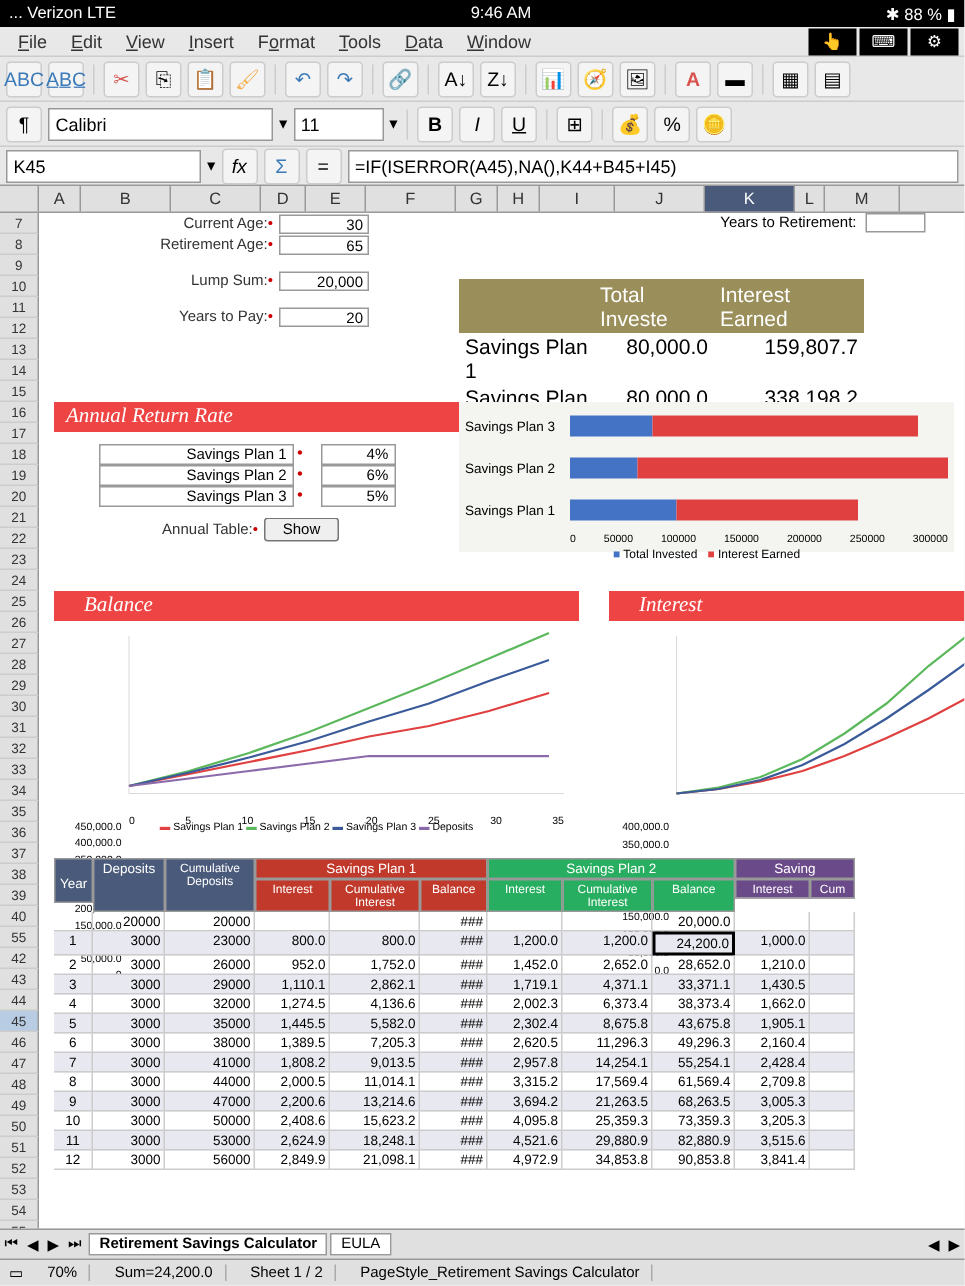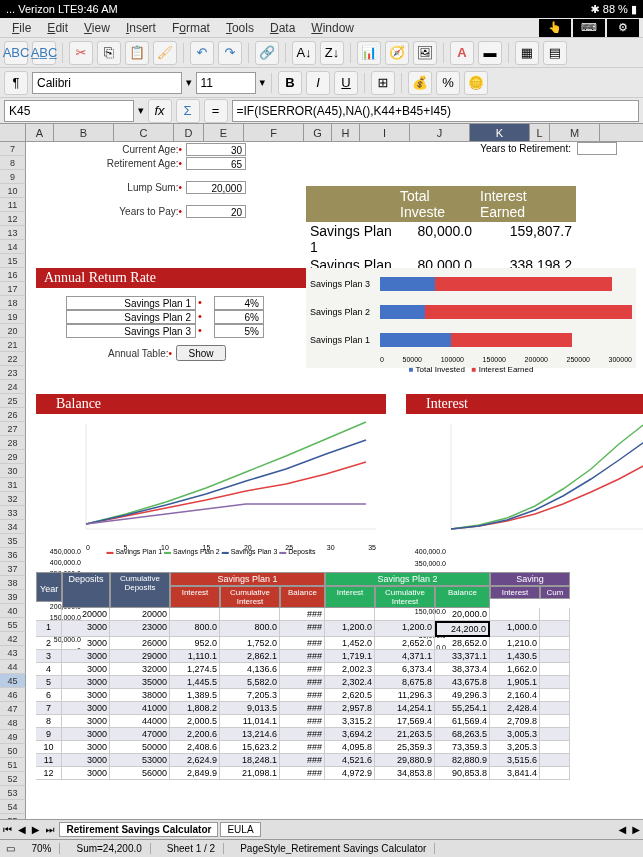--- a/index.html
+++ b/index.html
@@ -1,21 +1,21 @@
 <!DOCTYPE html>
 <html><head>
 <meta charset="utf-8">
 <style>
 * { box-sizing: border-box; margin: 0; padding: 0; }
 body { width: 643px; height: 857px; font-family: Arial, sans-serif; font-size: 11px; background: #f0f0f0; overflow: hidden; }
 
 
 .status-bar { background: #000; color: #fff; height: 18px; display: flex; align-items: center; padding: 0 6px; font-size: 11px; }
 .status-left { flex: 0 0 auto; }
-.status-center { flex: 1; text-align: left; }
+.status-center { flex: 1; text-align: center; }
 .status-right { flex: 0 0 auto; }
 
 
 .menu-bar { background: #e8e8e8; height: 20px; display: flex; align-items: center; padding: 0 4px; font-size: 12px; border-bottom: 1px solid #ccc; }
 .menu-item { padding: 0 8px; cursor: pointer; color: #333; }
 .menu-item u { text-decoration: underline; }
 .black-buttons { margin-left: auto; display: flex; gap: 2px; }
 .black-btn { width: 32px; height: 18px; background: #000; color: #fff; display: flex; align-items: center; justify-content: center; font-size: 11px; }
 
 
@@ -54,21 +54,21 @@
 
 .years-retire { position: absolute; right: 26px; top: 0; display: flex; align-items: center; font-size: 10px; }
 .years-retire-val { width: 40px; height: 13px; border: 1px solid #999; margin-left: 6px; }
 
 .summary-table { position: absolute; left: 280px; top: 44px; font-size: 14px; }
 .summary-header { display: flex; background: #9a8f5a; color: #fff; }
 .summary-header > div { padding: 2px 4px; }
 .summary-row { display: flex; }
 .summary-row > div { padding: 1px 4px; }
 
-.section-header { background: #b91c1c; color: #fff; font-family: Georgia, serif; font-size: 14px; padding: 2px 8px; }
+.section-header { background: #ef4444; color: #fff; font-family: Georgia, serif; font-style: italic; font-size: 14px; padding: 2px 8px; }
 
 .return-rate { position: absolute; left: 10px; top: 126px; width: 270px; }
 .plan-row { display: flex; height: 14px; }
 .plan-name { width: 130px; border: 1px solid #999; text-align: right; padding: 0 4px; font-size: 10px; line-height: 13px; }
 .plan-val { width: 50px; border: 1px solid #999; text-align: right; padding: 0 4px; font-size: 10px; line-height: 13px; margin-left: 10px; }
 
 .future-value { position: absolute; left: 280px; top: 126px; width: 330px; }
 .fv-bars { background: #f4f4f0; padding: 4px; height: 100px; }
 .fv-bar-row { display: flex; align-items: center; height: 24px; margin-bottom: 4px; }
 .fv-bar-label { width: 70px; font-size: 9px; }

